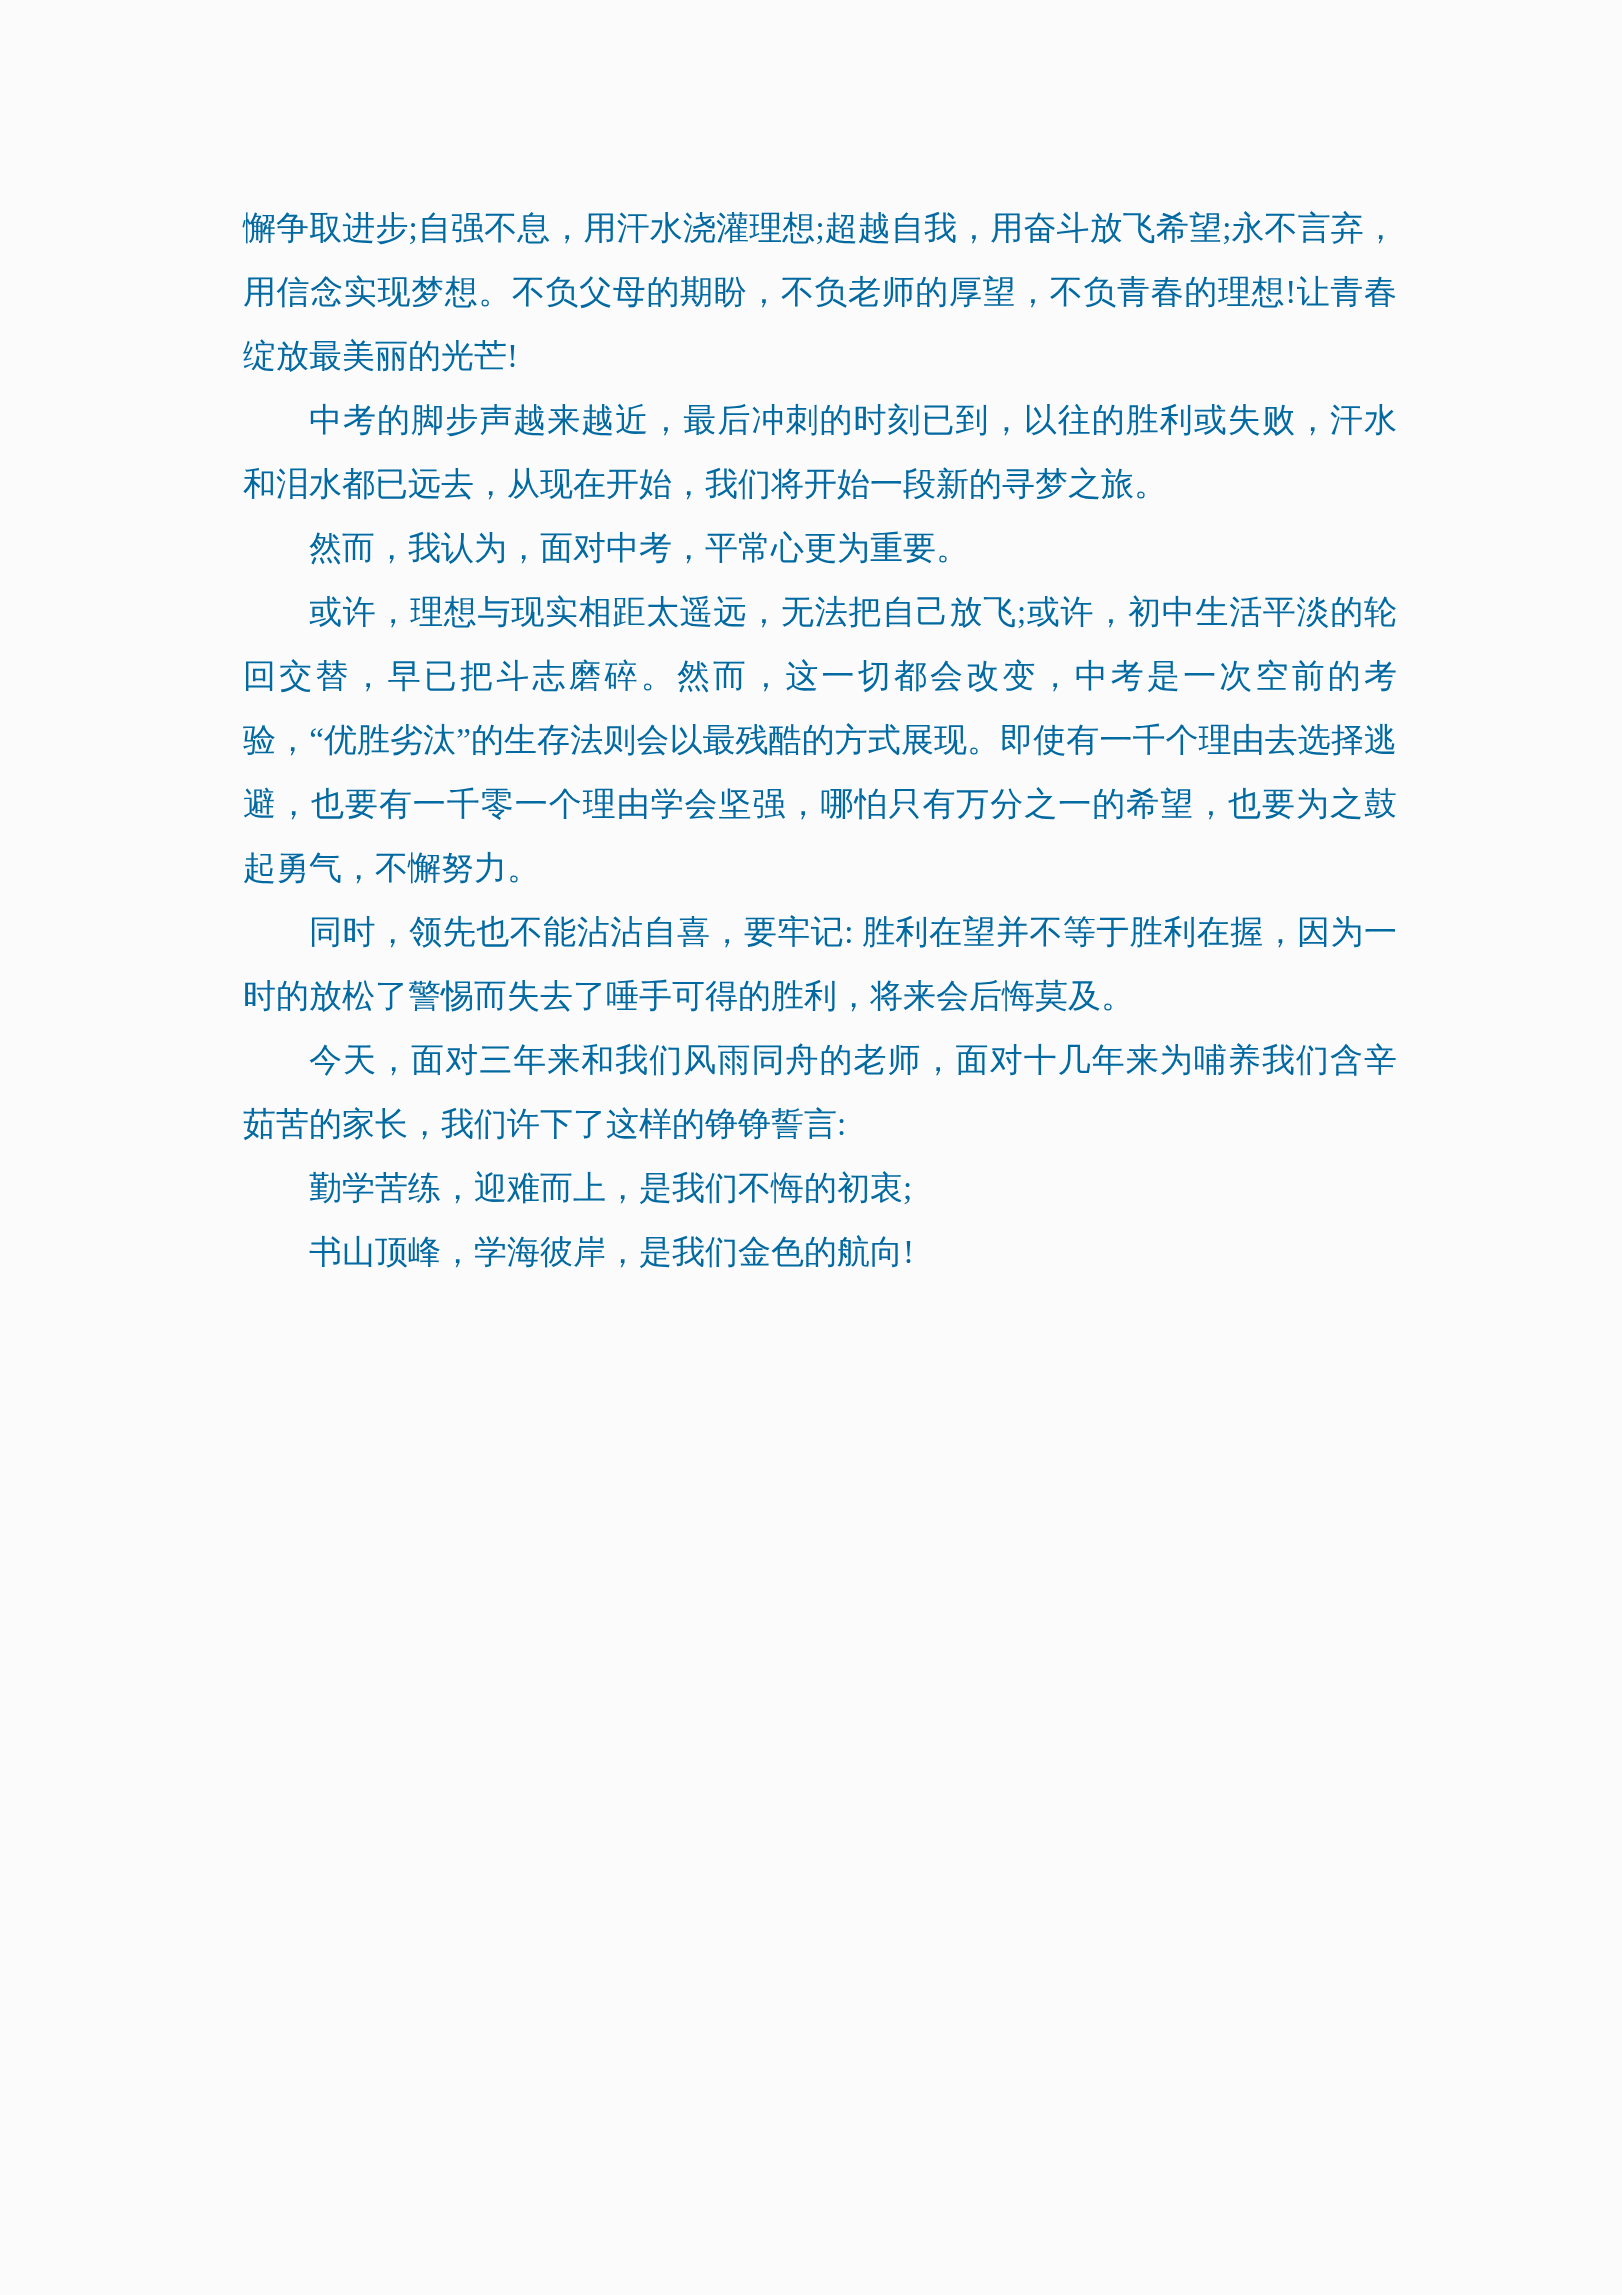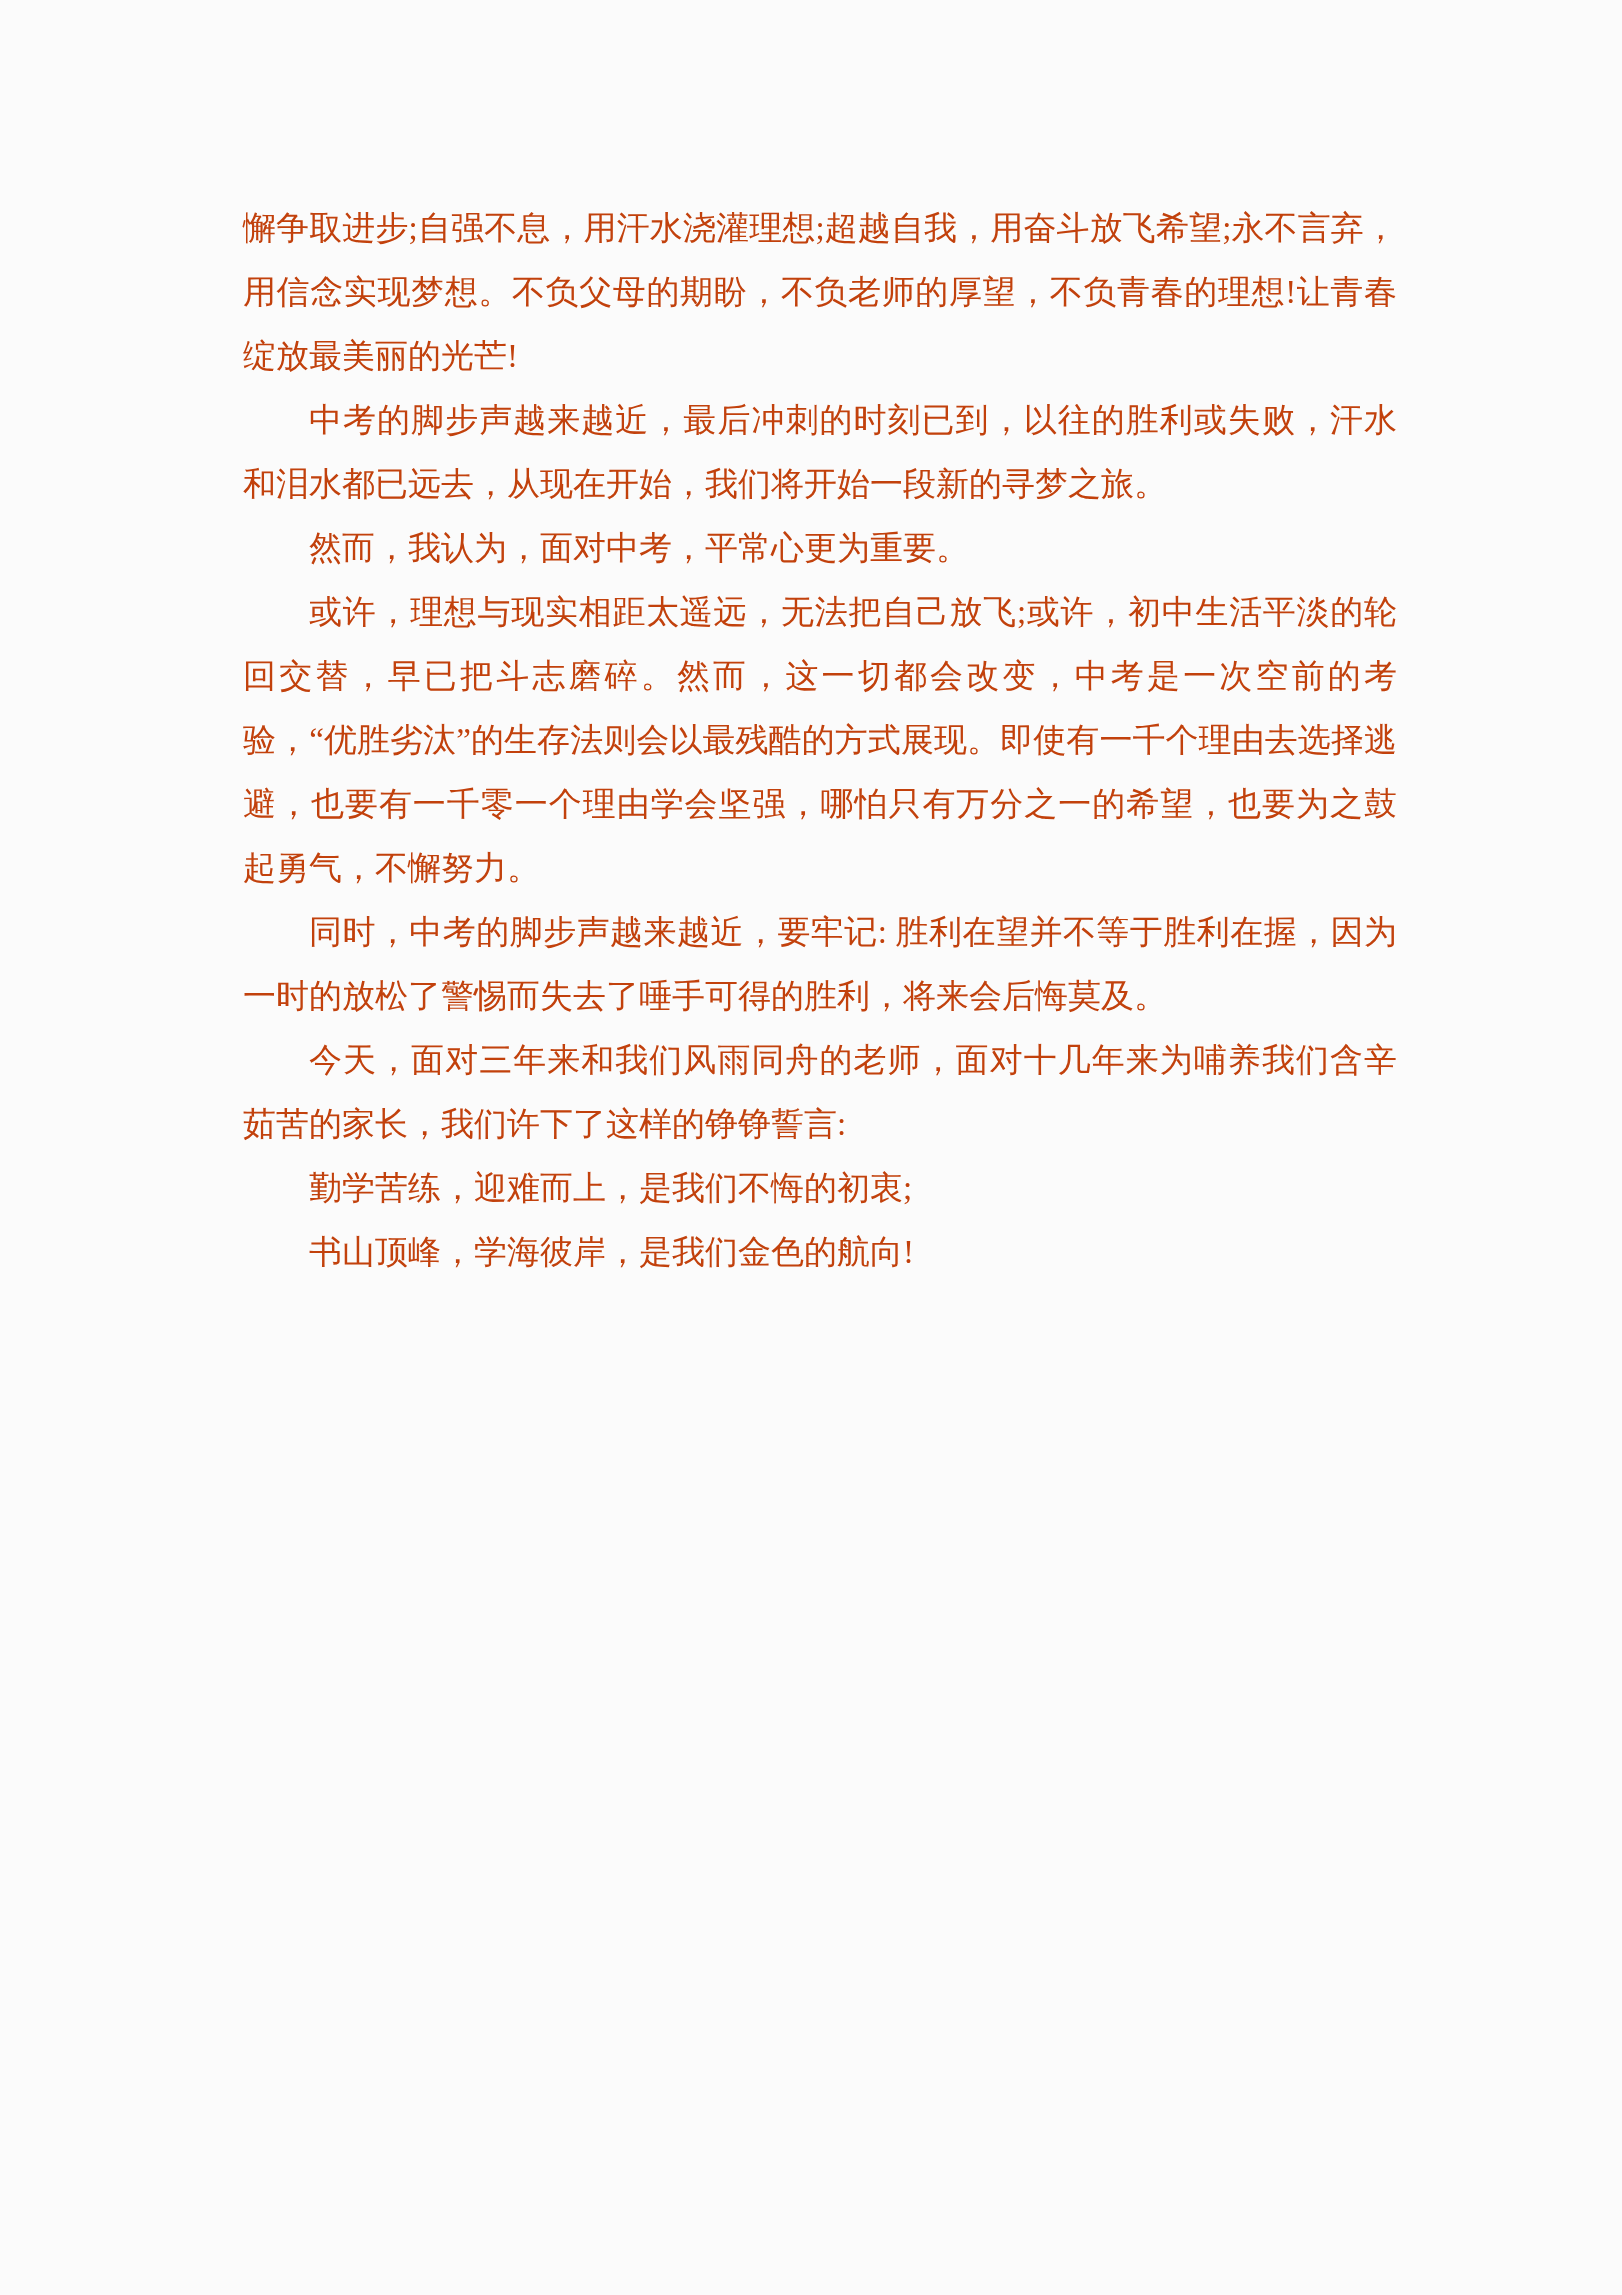--- a/index.html
+++ b/index.html
@@ -26,39 +26,39 @@
     position: absolute;
     left: 243px;
     top: 196px;
     width: 1154px;
   }
   .para {
     margin: 0;
     padding: 0;
     font-size: 33px;
     line-height: 64px;
-    color: #c2410c;
+    color: #0369a1;
     text-align: justify;
     text-justify: inter-ideograph;
     text-indent: 2em;
     letter-spacing: 0;
     word-break: normal;
   }
   .para.no-indent {
     text-indent: 0;
   }
 </style>
 </head>
 <body>
 
 <div class="page">
   <div class="text-block">
     <p class="para no-indent">懈争取进步;自强不息，用汗水浇灌理想;超越自我，用奋斗放飞希望;永不言弃，用信念实现梦想。不负父母的期盼，不负老师的厚望，不负青春的理想!让青春绽放最美丽的光芒!</p>
     <p class="para">中考的脚步声越来越近，最后冲刺的时刻已到，以往的胜利或失败，汗水和泪水都已远去，从现在开始，我们将开始一段新的寻梦之旅。</p>
     <p class="para">然而，我认为，面对中考，平常心更为重要。</p>
     <p class="para">或许，理想与现实相距太遥远，无法把自己放飞;或许，初中生活平淡的轮回交替，早已把斗志磨碎。然而，这一切都会改变，中考是一次空前的考验，“优胜劣汰”的生存法则会以最残酷的方式展现。即使有一千个理由去选择逃避，也要有一千零一个理由学会坚强，哪怕只有万分之一的希望，也要为之鼓起勇气，不懈努力。</p>
-    <p class="para">同时，中考的脚步声越来越近，要牢记: 胜利在望并不等于胜利在握，因为一时的放松了警惕而失去了唾手可得的胜利，将来会后悔莫及。</p>
+    <p class="para">同时，领先也不能沾沾自喜，要牢记: 胜利在望并不等于胜利在握，因为一时的放松了警惕而失去了唾手可得的胜利，将来会后悔莫及。</p>
     <p class="para">今天，面对三年来和我们风雨同舟的老师，面对十几年来为哺养我们含辛茹苦的家长，我们许下了这样的铮铮誓言:</p>
     <p class="para">勤学苦练，迎难而上，是我们不悔的初衷;</p>
     <p class="para">书山顶峰，学海彼岸，是我们金色的航向!</p>
   </div>
 </div>
 
 
 </body></html>

